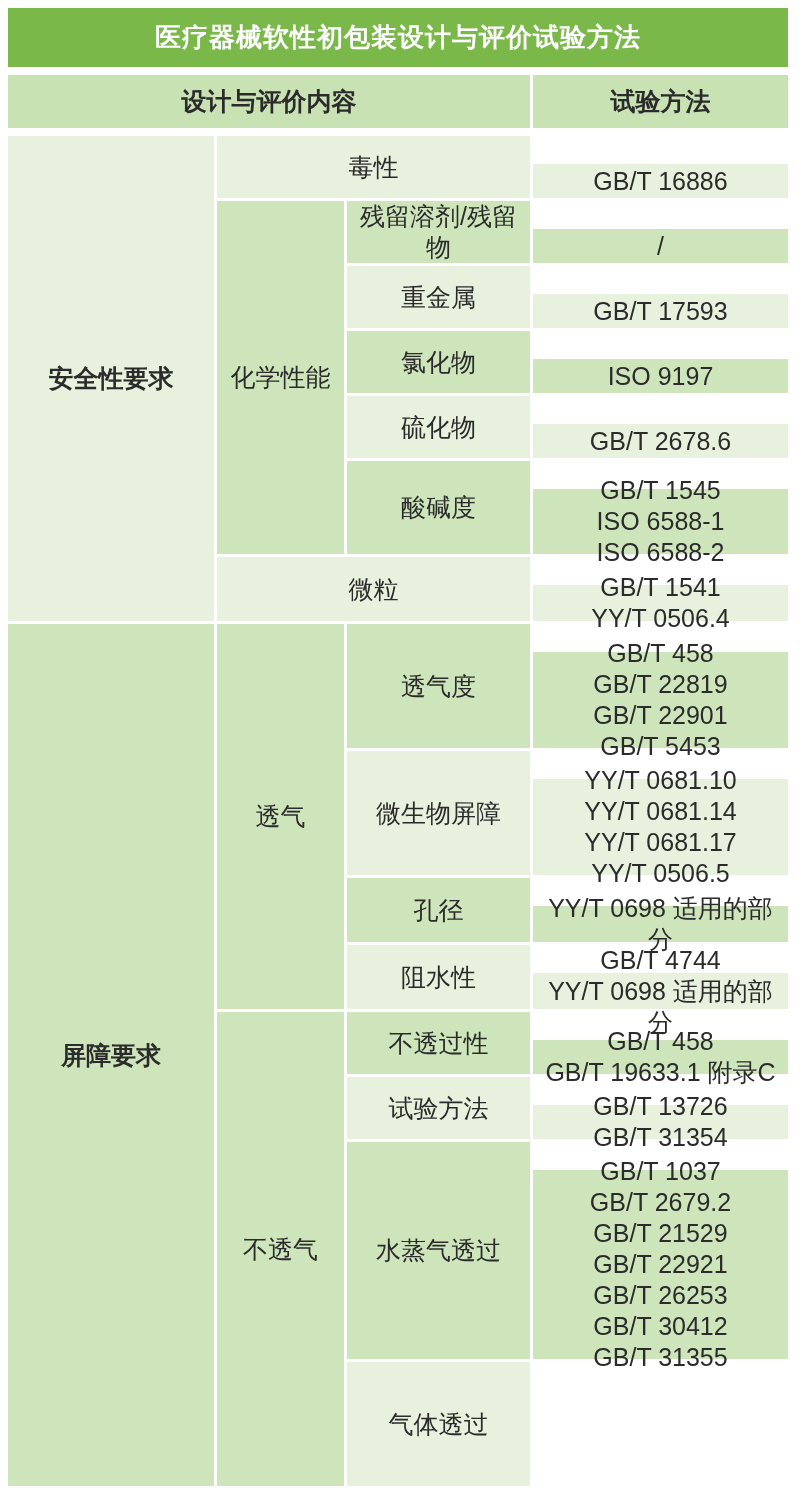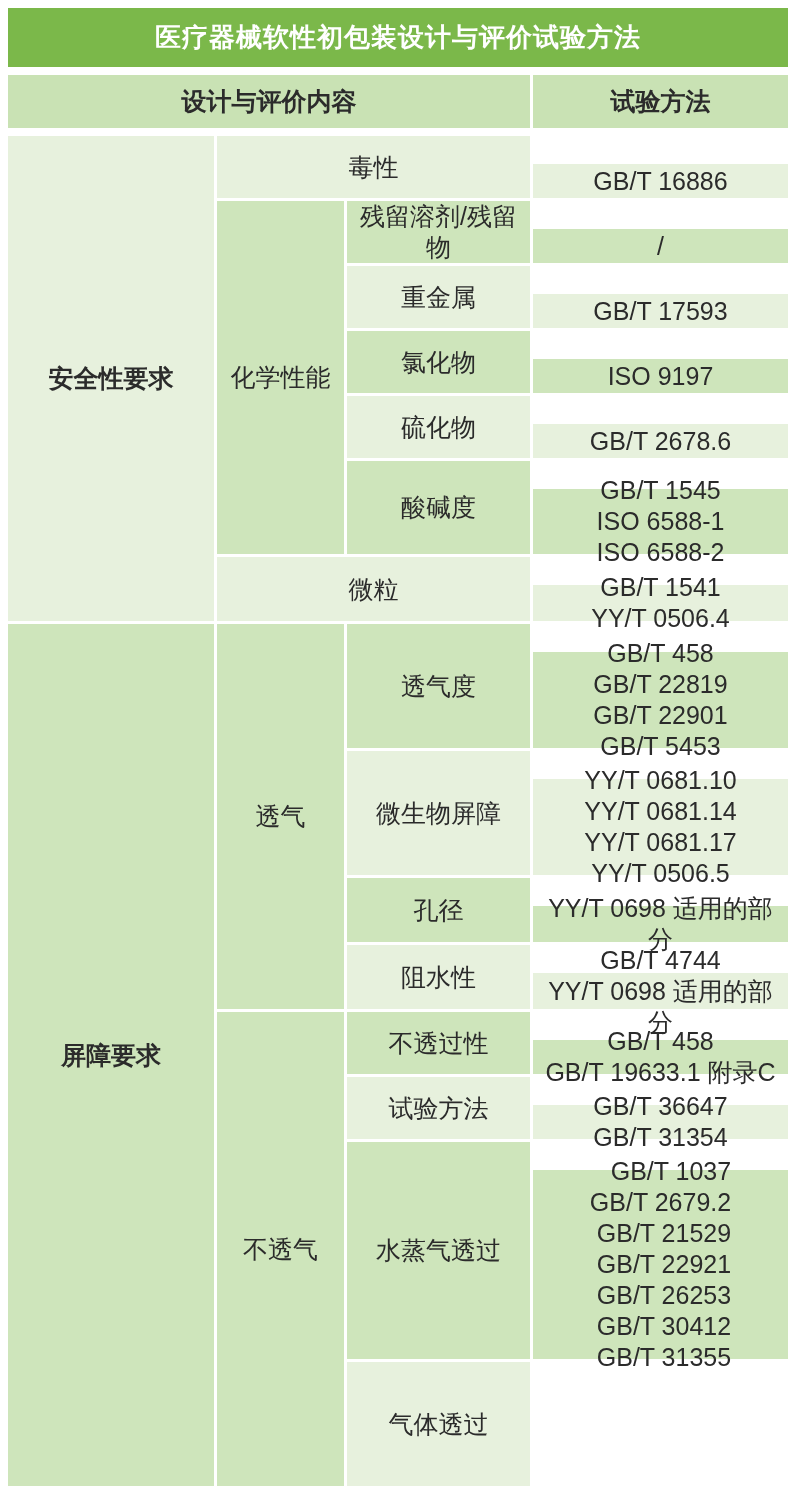--- a/index.html
+++ b/index.html
@@ -64,21 +64,21 @@
   .light  { background: #e7f1dd; }
   .medium { background: #cee5bb; }
   .group  { font-weight: bold; }
   .c1 { grid-column: 1; } .c2 { grid-column: 2; }
   .c3 { grid-column: 3; } .c4 { grid-column: 4; margin-top: 28px; }
   .c23 { grid-column: 2 / 4; }
   .r1 { grid-row: 1; } .r2 { grid-row: 2; } .r3 { grid-row: 3; }
   .r4 { grid-row: 4; } .r5 { grid-row: 5; } .r6 { grid-row: 6; }
   .r7 { grid-row: 7; } .r8 { grid-row: 8; } .r9 { grid-row: 9; }
   .r10 { grid-row: 10; } .r11 { grid-row: 11; } .r12 { grid-row: 12; }
-  .r13 { grid-row: 13; } .r14 { grid-row: 14; text-align: right; } .r15 { grid-row: 15; }
+  .r13 { grid-row: 13; } .r14 { grid-row: 14; } .r15 { grid-row: 15; }
   .span-safety    { grid-row: 1 / 8; }
   .span-chemical  { grid-row: 2 / 7; }
   .span-barrier   { grid-row: 8 / 16; text-align: center; }
   .span-breath    { grid-row: 8 / 12; }
   .span-nonbreath { grid-row: 12 / 16; }
 </style>
 </head>
 <body>
 
 <div class="page">
@@ -141,21 +141,21 @@
 
     <div class="cell light c3 r11">阻水性</div>
     <div class="cell light c4 r11">GB/T 4744
 YY/T 0698 适用的部分</div>
 
     <div class="cell medium c3 r12">不透过性</div>
     <div class="cell medium c4 r12">GB/T 458
 GB/T 19633.1 附录C</div>
 
     <div class="cell light c3 r13">试验方法</div>
-    <div class="cell light c4 r13">GB/T 36647
+    <div class="cell light c4 r13">GB/T 13726
 GB/T 31354</div>
 
     <div class="cell medium c3 r14">水蒸气透过</div>
     <div class="cell medium c4 r14">GB/T 1037
 GB/T 2679.2
 GB/T 21529
 GB/T 22921
 GB/T 26253
 GB/T 30412
 GB/T 31355</div>

